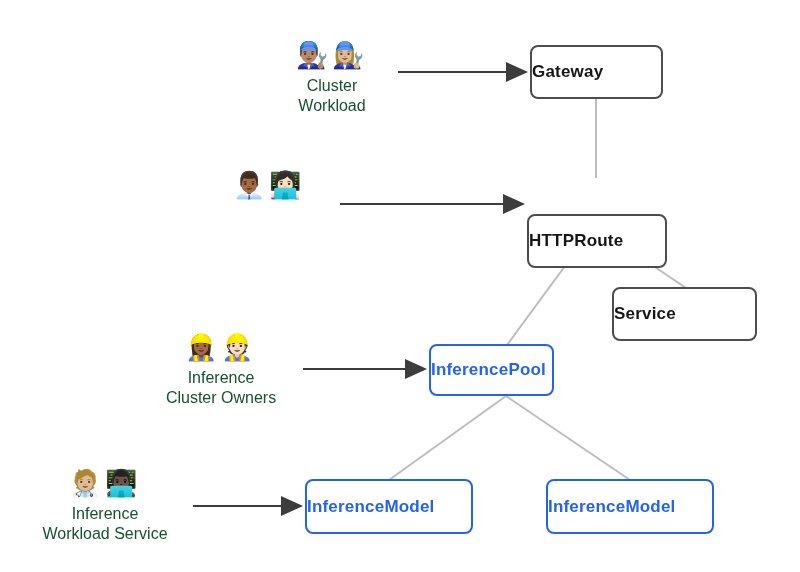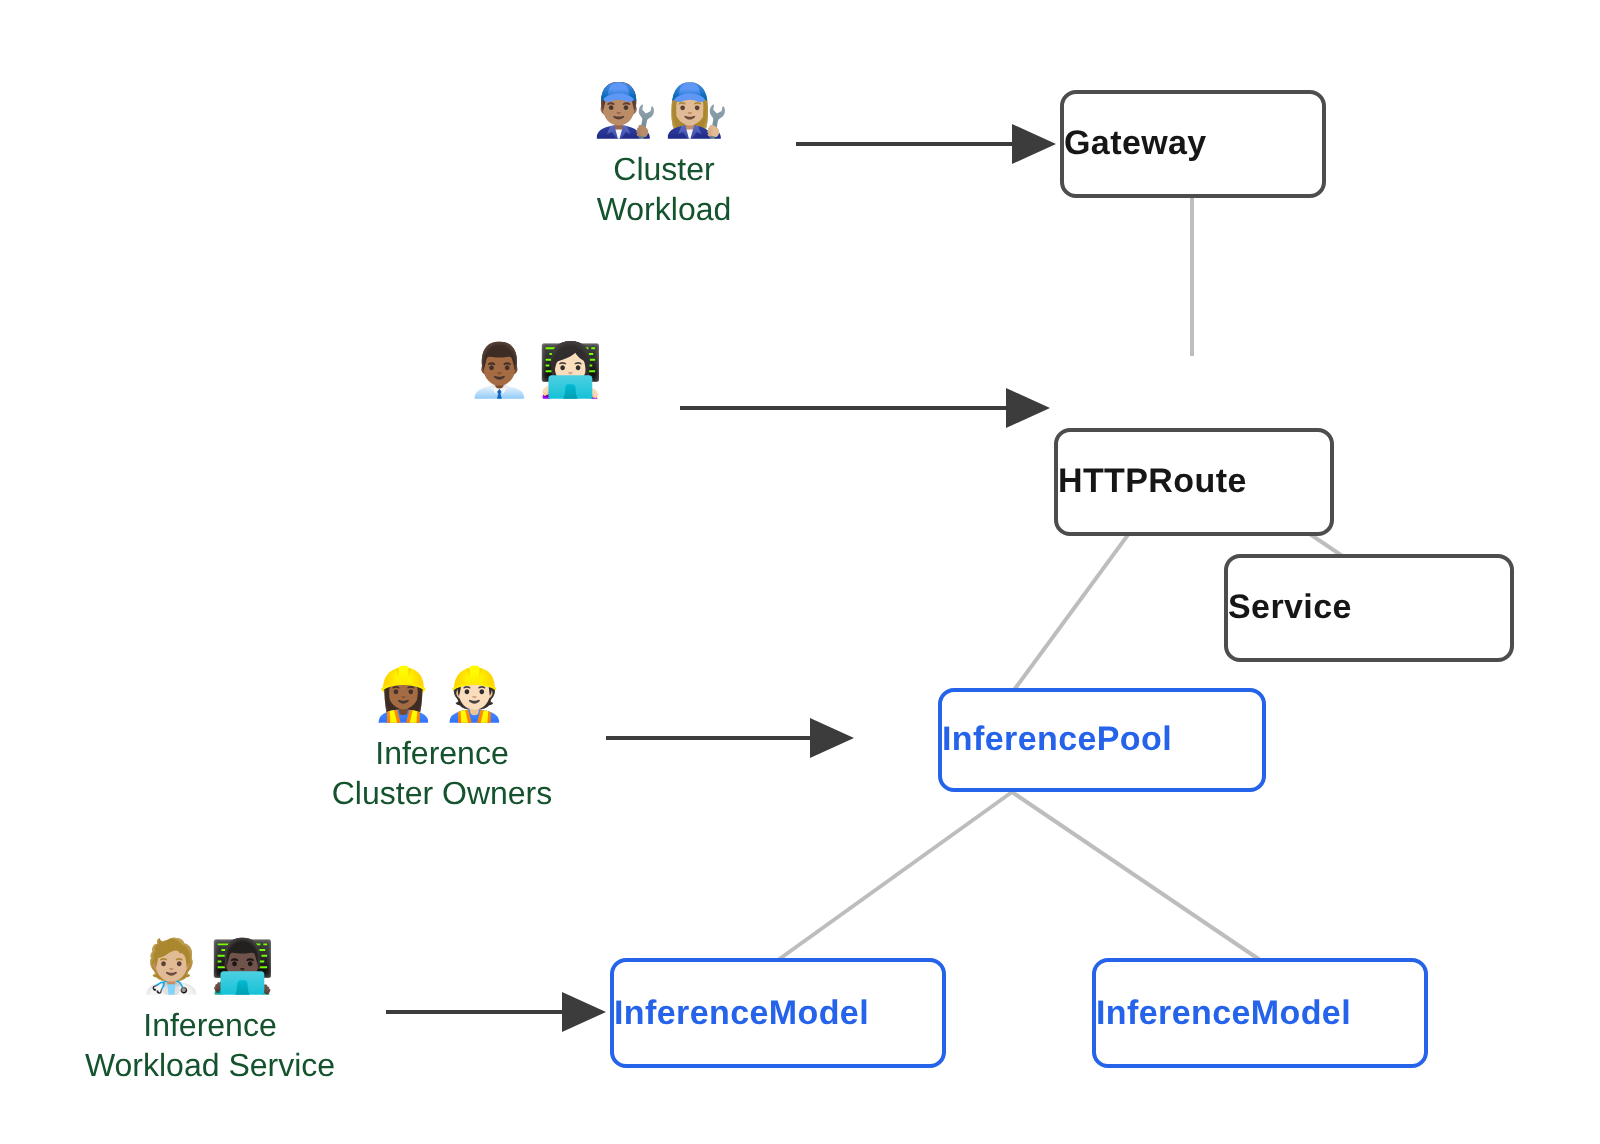--- a/index.html
+++ b/index.html
@@ -44,22 +44,22 @@
     color: #161616;
     z-index: 2;
     letter-spacing: 0.2px;
   }
   .node.blue {
     border-color: #2563eb;
     color: #2563eb;
   }
   #node-gateway       { left: 530px; top: 45px;  width: 133px; height: 54px; }
   #node-httproute     { left: 527px; top: 178px; width: 140px; height: 54px; margin-top: 36px; }
-  #node-service       { left: 612px; top: 277px; width: 145px; height: 54px; }
-  #node-inferencepool { left: 429px; top: 344px; width: 164px; height: 52px; margin-left: 40px; }
+  #node-service       { left: 612px; top: 287px; width: 145px; height: 54px; }
+  #node-inferencepool { left: 429px; top: 344px; width: 125px; height: 52px; }
   #node-im-left       { left: 305px; top: 479px; width: 168px; height: 55px; }
   #node-im-right      { left: 546px; top: 479px; width: 168px; height: 55px; }
 
   .persona {
     position: absolute;
     transform: translateX(-50%);
     text-align: center;
     z-index: 2;
     white-space: nowrap;
   }

